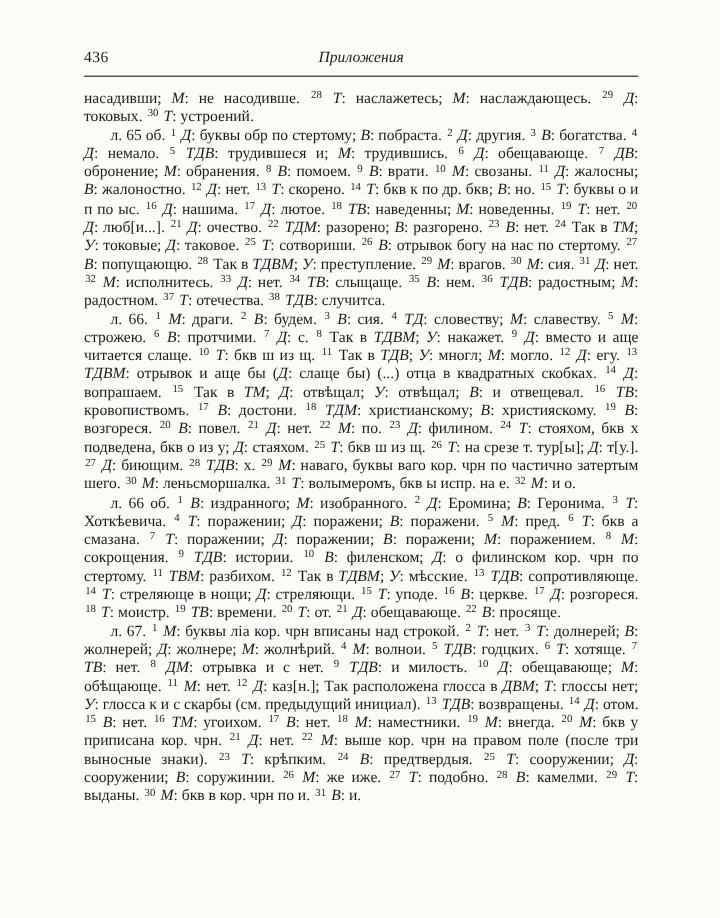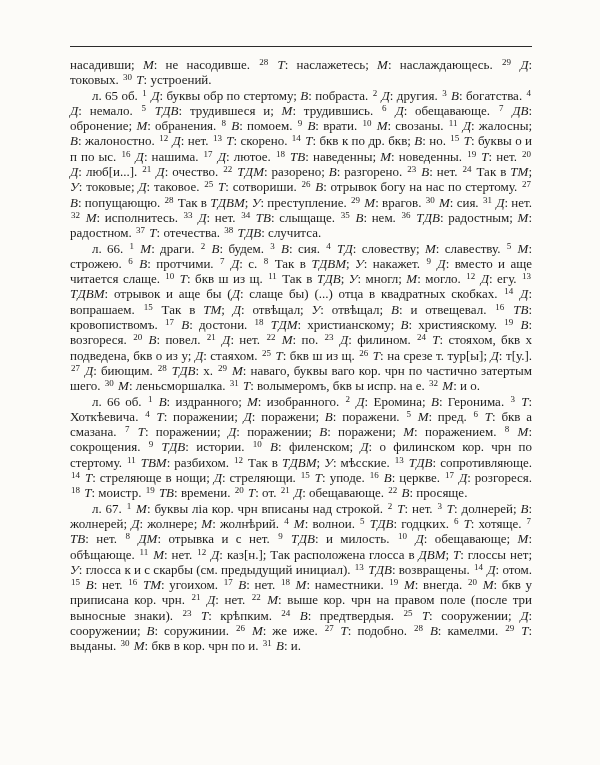--- a/index.html
+++ b/index.html
@@ -63,20 +63,24 @@
     margin: 0 1px;
   }
   .body-text i {
     font-style: italic;
   }
 </style>
 </head>
 <body>
 
 <div class="page">
+  <header class="running-head">
+    <span class="page-num">436</span>
+    <span class="running-title">Приложения</span>
+  </header>
   <hr class="rule">
   <main class="body-text">
     <p class="para no-indent">насадивши; <i>М</i>: не насодивше. <sup>28</sup> <i>Т</i>: наслажетесь; <i>М</i>: наслаждающесь. <sup>29</sup> <i>Д</i>: токовых. <sup>30</sup> <i>Т</i>: устроений.</p>
     <p class="para">л. 65 об. <sup>1</sup> <i>Д</i>: буквы обр по стертому; <i>В</i>: побраста. <sup>2</sup> <i>Д</i>: другия. <sup>3</sup> <i>В</i>: богатства. <sup>4</sup> <i>Д</i>: немало. <sup>5</sup> <i>ТДВ</i>: трудившеся и; <i>М</i>: трудившись. <sup>6</sup> <i>Д</i>: обещавающе. <sup>7</sup> <i>ДВ</i>: обронение; <i>М</i>: обранения. <sup>8</sup> <i>В</i>: помоем. <sup>9</sup> <i>В</i>: врати. <sup>10</sup> <i>М</i>: свозаны. <sup>11</sup> <i>Д</i>: жалосны; <i>В</i>: жалоностно. <sup>12</sup> <i>Д</i>: нет. <sup>13</sup> <i>Т</i>: скорено. <sup>14</sup> <i>Т</i>: бкв к по др. бкв; <i>В</i>: но. <sup>15</sup> <i>Т</i>: буквы о и п по ыс. <sup>16</sup> <i>Д</i>: нашима. <sup>17</sup> <i>Д</i>: лютое. <sup>18</sup> <i>ТВ</i>: наведенны; <i>М</i>: новеденны. <sup>19</sup> <i>Т</i>: нет. <sup>20</sup> <i>Д</i>: люб[и...]. <sup>21</sup> <i>Д</i>: очество. <sup>22</sup> <i>ТДМ</i>: разорено; <i>В</i>: разгорено. <sup>23</sup> <i>В</i>: нет. <sup>24</sup> Так в <i>ТМ</i>; <i>У</i>: токовые; <i>Д</i>: таковое. <sup>25</sup> <i>Т</i>: сотвориши. <sup>26</sup> <i>В</i>: отрывок богу на нас по стертому. <sup>27</sup> <i>В</i>: попущающю. <sup>28</sup> Так в <i>ТДВМ</i>; <i>У</i>: преступление. <sup>29</sup> <i>М</i>: врагов. <sup>30</sup> <i>М</i>: сия. <sup>31</sup> <i>Д</i>: нет. <sup>32</sup> <i>М</i>: исполнитесь. <sup>33</sup> <i>Д</i>: нет. <sup>34</sup> <i>ТВ</i>: слыщаще. <sup>35</sup> <i>В</i>: нем. <sup>36</sup> <i>ТДВ</i>: радостным; <i>М</i>: радостном. <sup>37</sup> <i>Т</i>: отечества. <sup>38</sup> <i>ТДВ</i>: случитса.</p>
     <p class="para">л. 66. <sup>1</sup> <i>М</i>: драги. <sup>2</sup> <i>В</i>: будем. <sup>3</sup> <i>В</i>: сия. <sup>4</sup> <i>ТД</i>: словеству; <i>М</i>: славеству. <sup>5</sup> <i>М</i>: строжею. <sup>6</sup> <i>В</i>: протчими. <sup>7</sup> <i>Д</i>: с. <sup>8</sup> Так в <i>ТДВМ</i>; <i>У</i>: накажет. <sup>9</sup> <i>Д</i>: вместо и аще читается слаще. <sup>10</sup> <i>Т</i>: бкв ш из щ. <sup>11</sup> Так в <i>ТДВ</i>; <i>У</i>: многл; <i>М</i>: могло. <sup>12</sup> <i>Д</i>: егу. <sup>13</sup> <i>ТДВМ</i>: отрывок и аще бы (<i>Д</i>: слаще бы) (...) отца в квадратных скобках. <sup>14</sup> <i>Д</i>: вопрашаем. <sup>15</sup> Так в <i>ТМ</i>; <i>Д</i>: отвѣщал; <i>У</i>: отвѣщал; <i>В</i>: и отвещевал. <sup>16</sup> <i>ТВ</i>: кровопиствомъ. <sup>17</sup> <i>В</i>: достони. <sup>18</sup> <i>ТДМ</i>: христианскому; <i>В</i>: християскому. <sup>19</sup> <i>В</i>: возгореся. <sup>20</sup> <i>В</i>: повел. <sup>21</sup> <i>Д</i>: нет. <sup>22</sup> <i>М</i>: по. <sup>23</sup> <i>Д</i>: филином. <sup>24</sup> <i>Т</i>: стояхом, бкв х подведена, бкв о из у; <i>Д</i>: стаяхом. <sup>25</sup> <i>Т</i>: бкв ш из щ. <sup>26</sup> <i>Т</i>: на срезе т. тур[ы]; <i>Д</i>: т[у.]. <sup>27</sup> <i>Д</i>: биющим. <sup>28</sup> <i>ТДВ</i>: х. <sup>29</sup> <i>М</i>: наваго, буквы ваго кор. чрн по частично затертым шего. <sup>30</sup> <i>М</i>: леньсморшалка. <sup>31</sup> <i>Т</i>: волымеромъ, бкв ы испр. на е. <sup>32</sup> <i>М</i>: и о.</p>
     <p class="para">л. 66 об. <sup>1</sup> <i>В</i>: издранного; <i>М</i>: изобранного. <sup>2</sup> <i>Д</i>: Еромина; <i>В</i>: Геронима. <sup>3</sup> <i>Т</i>: Хоткѣевича. <sup>4</sup> <i>Т</i>: поражении; <i>Д</i>: поражени; <i>В</i>: поражени. <sup>5</sup> <i>М</i>: пред. <sup>6</sup> <i>Т</i>: бкв а смазана. <sup>7</sup> <i>Т</i>: поражении; <i>Д</i>: поражении; <i>В</i>: поражени; <i>М</i>: поражением. <sup>8</sup> <i>М</i>: сокрощения. <sup>9</sup> <i>ТДВ</i>: истории. <sup>10</sup> <i>В</i>: филенском; <i>Д</i>: о филинском кор. чрн по стертому. <sup>11</sup> <i>ТВМ</i>: разбихом. <sup>12</sup> Так в <i>ТДВМ</i>; <i>У</i>: мѣсские. <sup>13</sup> <i>ТДВ</i>: сопротивляюще. <sup>14</sup> <i>Т</i>: стреляюще в нощи; <i>Д</i>: стреляющи. <sup>15</sup> <i>Т</i>: уподе. <sup>16</sup> <i>В</i>: церкве. <sup>17</sup> <i>Д</i>: розгореся. <sup>18</sup> <i>Т</i>: моистр. <sup>19</sup> <i>ТВ</i>: времени. <sup>20</sup> <i>Т</i>: от. <sup>21</sup> <i>Д</i>: обещавающе. <sup>22</sup> <i>В</i>: просяще.</p>
     <p class="para">л. 67. <sup>1</sup> <i>М</i>: буквы ліа кор. чрн вписаны над строкой. <sup>2</sup> <i>Т</i>: нет. <sup>3</sup> <i>Т</i>: долнерей; <i>В</i>: жолнерей; <i>Д</i>: жолнере; <i>М</i>: жолнѣрий. <sup>4</sup> <i>М</i>: волнои. <sup>5</sup> <i>ТДВ</i>: годцких. <sup>6</sup> <i>Т</i>: хотяще. <sup>7</sup> <i>ТВ</i>: нет. <sup>8</sup> <i>ДМ</i>: отрывка и с нет. <sup>9</sup> <i>ТДВ</i>: и милость. <sup>10</sup> <i>Д</i>: обещавающе; <i>М</i>: обѣщающе. <sup>11</sup> <i>М</i>: нет. <sup>12</sup> <i>Д</i>: каз[н.]; Так расположена глосса в <i>ДВМ</i>; <i>Т</i>: глоссы нет; <i>У</i>: глосса к и с скарбы (см. предыдущий инициал). <sup>13</sup> <i>ТДВ</i>: возвращены. <sup>14</sup> <i>Д</i>: отом. <sup>15</sup> <i>В</i>: нет. <sup>16</sup> <i>ТМ</i>: угоихом. <sup>17</sup> <i>В</i>: нет. <sup>18</sup> <i>М</i>: наместники. <sup>19</sup> <i>М</i>: внегда. <sup>20</sup> <i>М</i>: бкв у приписана кор. чрн. <sup>21</sup> <i>Д</i>: нет. <sup>22</sup> <i>М</i>: выше кор. чрн на правом поле (после три выносные знаки). <sup>23</sup> <i>Т</i>: крѣпким. <sup>24</sup> <i>В</i>: предтвердыя. <sup>25</sup> <i>Т</i>: сооружении; <i>Д</i>: сооружении; <i>В</i>: соружинии. <sup>26</sup> <i>М</i>: же иже. <sup>27</sup> <i>Т</i>: подобно. <sup>28</sup> <i>В</i>: камелми. <sup>29</sup> <i>Т</i>: выданы. <sup>30</sup> <i>М</i>: бкв в кор. чрн по и. <sup>31</sup> <i>В</i>: и.</p>
   </main>
 </div>
 

